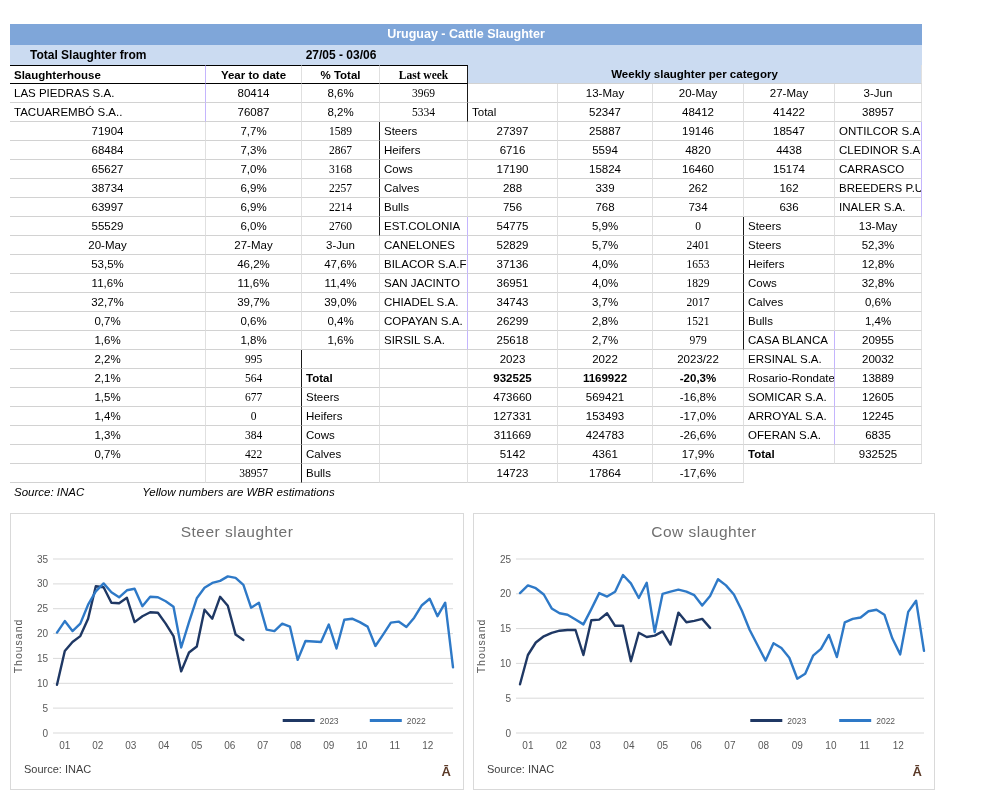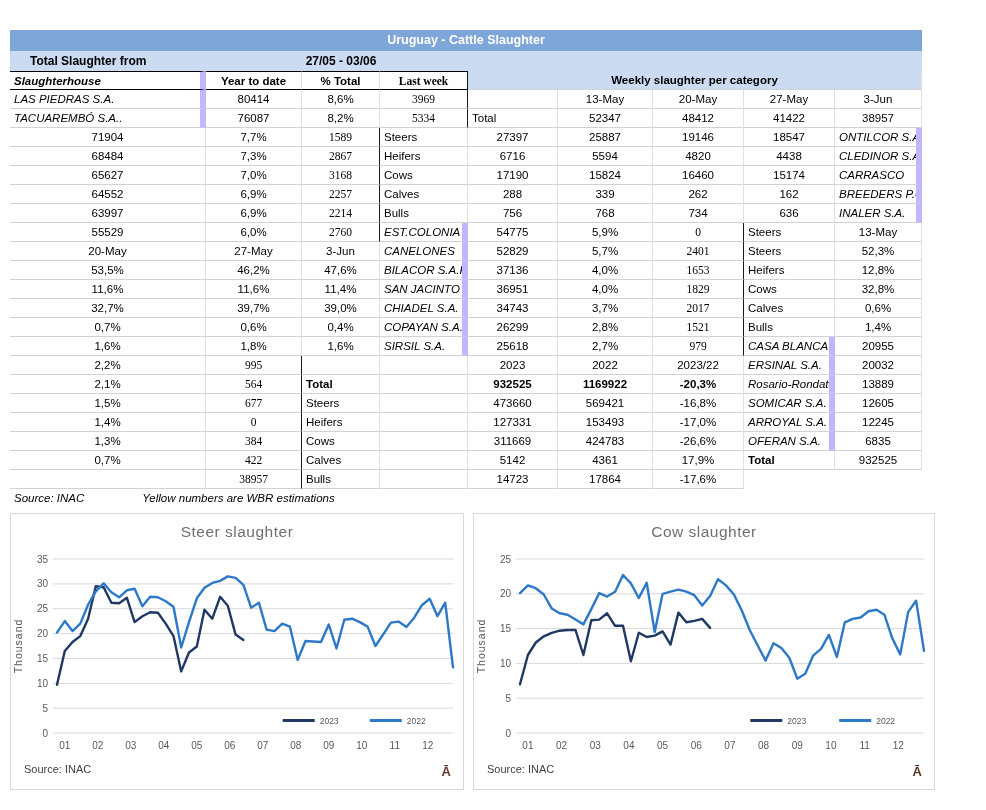--- a/index.html
+++ b/index.html
@@ -1,28 +1,28 @@
 <!DOCTYPE html>
 <html><head>
 <meta charset="utf-8">
 <style>
   html,body{margin:0;padding:0;background:#fff;}
   .page{position:relative;width:986px;height:810px;background:#fff;overflow:hidden;
         font-family:"Liberation Sans",sans-serif;color:#000;border-bottom:1px solid #d9d9d9;}
-  .content{position:absolute;left:10px;top:30px;width:912px;}
+  .content{position:absolute;left:10px;top:24px;width:912px;}
   .banner{height:21px;background:#7fa6d9;color:#fff;font-weight:bold;font-size:12.5px;
           text-align:center;line-height:21px;}
   .subheader{height:20px;background:#cbdbf1;font-size:12px;font-weight:bold;display:flex;line-height:20px;}
   .subheader .lbl{width:196px;padding-left:20px;box-sizing:border-box;}
   .subheader .period{width:270px;text-align:center;}
   #grid{display:grid;grid-template-columns:196px 96px 78px 88px 90px 95px 91px 91px 87px;
         grid-auto-rows:19px;font-size:11.5px;}
   .cell{line-height:18px;white-space:nowrap;overflow:hidden;box-sizing:border-box;
         border-bottom:1px solid #d2d2d2;border-right:1px solid #e0e0e0;}
-  .cell.name{padding-left:4px;border-right:6px solid #c4b5fd;font-style:italic;}
+  .cell.name{padding-left:4px;border-right:1px solid #c4b5fd;}
   .cell.num{text-align:center;}
   .cell.lhead{font-weight:bold;border-top:1.5px solid #000;border-bottom:1.5px solid #000;}
   .cell.lhead.num{text-align:center;}
   .cell.divider{border-right:1.5px solid #1a1a1a;font-family:Liberation Serif, serif;}
   .cell.rlabel{padding-left:4px;}
   .cell.section{background:#cbdbf1;font-weight:bold;text-align:center;grid-column:5 / -1;
                 border-right:1px solid #e0e0e0;}
   .cell.bold{font-weight:bold;}
   .cell.totlbl{font-weight:bold;padding-left:4px;}
   .source-row{display:flex;font-style:italic;font-size:11.5px;padding:3px 0 0 4px;gap:58px;}
@@ -92,21 +92,21 @@
         <div class="cell name">CLEDINOR S.A.</div>
         <div class="cell num">65627</div>
         <div class="cell num">7,0%</div>
         <div class="cell num divider">3168</div>
         <div class="cell rlabel">Cows</div>
         <div class="cell num">17190</div>
         <div class="cell num">15824</div>
         <div class="cell num">16460</div>
         <div class="cell num">15174</div>
         <div class="cell name">CARRASCO</div>
-        <div class="cell num">64552</div>
+        <div class="cell num">38734</div>
         <div class="cell num">6,9%</div>
         <div class="cell num divider">2257</div>
         <div class="cell rlabel">Calves</div>
         <div class="cell num">288</div>
         <div class="cell num">339</div>
         <div class="cell num">262</div>
         <div class="cell num">162</div>
         <div class="cell name">BREEDERS P.U.</div>
         <div class="cell num">63997</div>
         <div class="cell num">6,9%</div>

